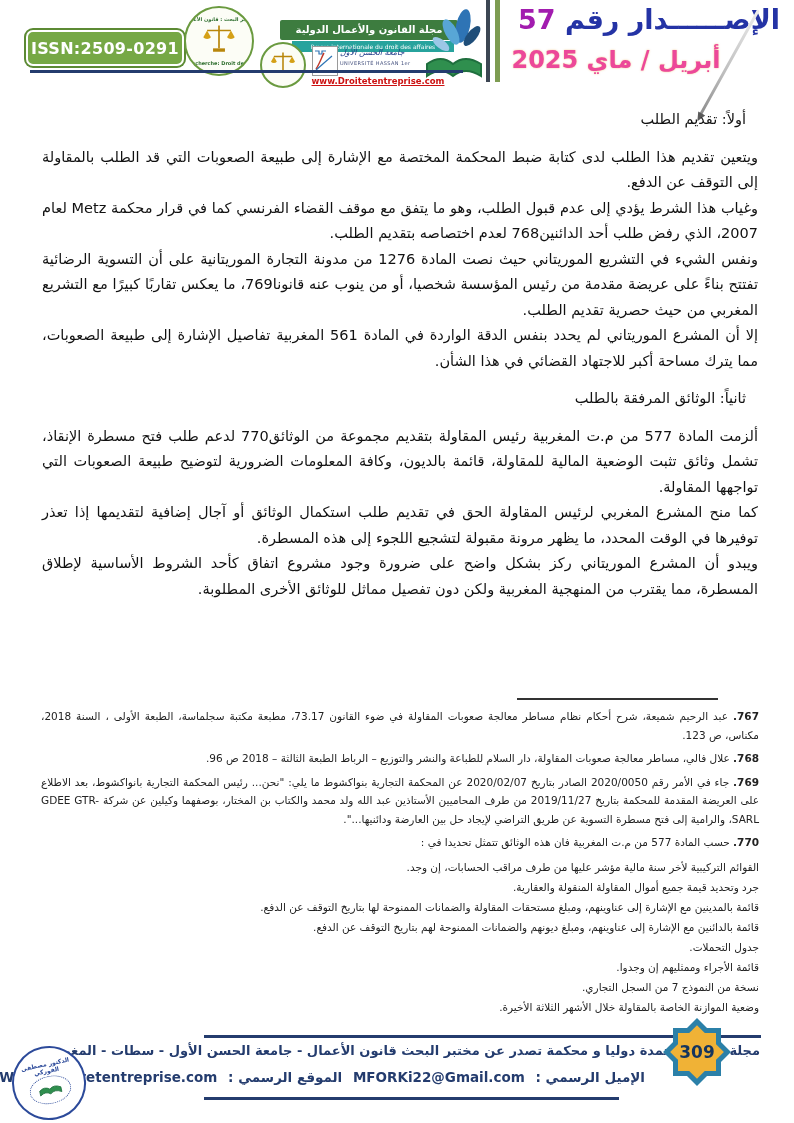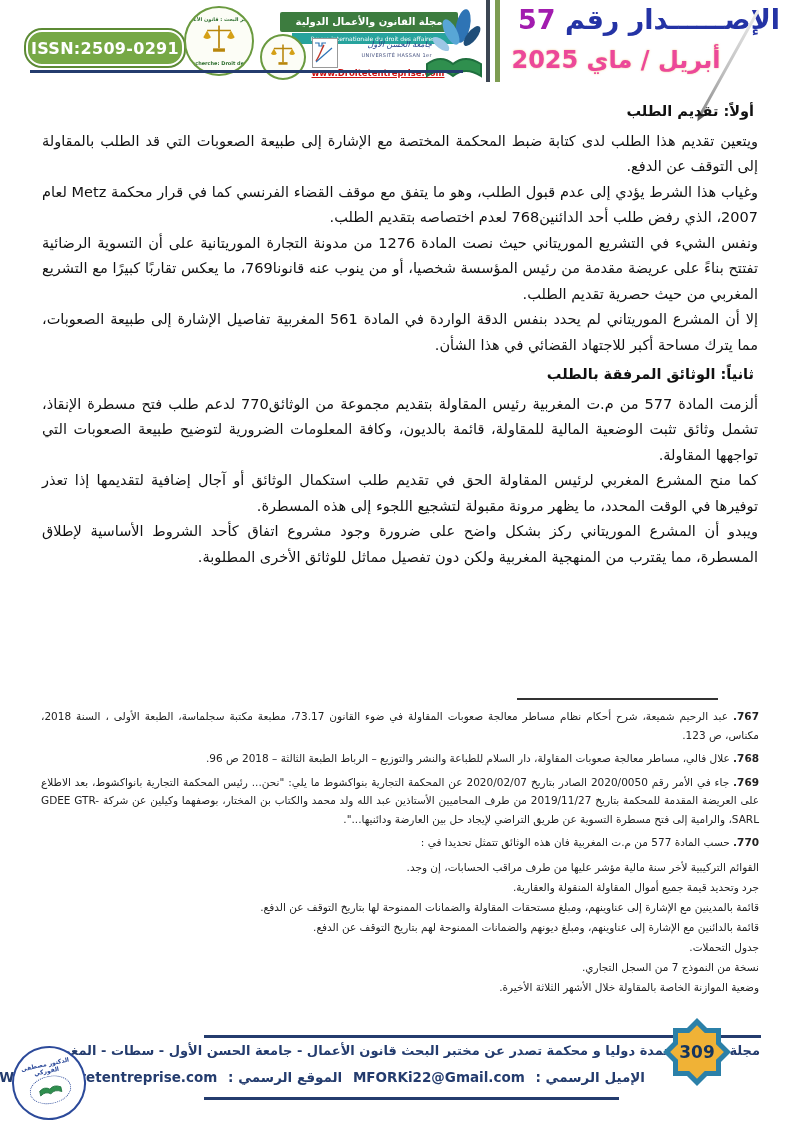--- a/index.html
+++ b/index.html
@@ -2,50 +2,50 @@
 <html lang="ar"><head>
 <meta charset="utf-8">
 <style>
   html,body{margin:0;padding:0;background:#e8e8e8;}
   .page{
     position:relative;width:794px;height:1123px;margin:0 auto;background:#ffffff;
     font-family:"DejaVu Sans",sans-serif;overflow:hidden;
   }
   
   .issn-pill{
-    position:absolute;left:26px;top:30px;width:154px;height:32px;border-radius:16px;
+    position:absolute;left:26px;top:30px;width:154px;height:32px;border-radius:7px;
     background:#76a845;border:2px solid #fff;box-shadow:0 0 0 2px #5c8a34;
     color:#fff;font-weight:bold;font-size:16px;display:flex;align-items:center;justify-content:center;
     letter-spacing:.3px;
   }
   .lab-circle{
     position:absolute;left:184px;top:6px;width:70px;height:70px;border-radius:50%;
     background:#fcfdf6;border:2px solid #6a9a3f;box-sizing:border-box;
     display:flex;flex-direction:column;align-items:center;justify-content:center;overflow:hidden;
   }
   .lab-circle .ring-text{font-size:5px;color:#2f6f2f;white-space:nowrap;font-weight:bold;}
-  .journal-cluster{position:absolute;left:260px;top:12px;width:198px;height:66px;}
+  .journal-cluster{position:absolute;left:260px;top:20px;width:198px;height:66px;}
   .j-banner{
     position:absolute;right:0;top:0;width:178px;height:20px;background:#3d7c3f;border-radius:2px;
     color:#fff;font-size:10px;font-weight:bold;line-height:20px;text-align:center;
   }
   .j-fr{
     position:absolute;right:4px;top:21px;width:162px;height:11px;background:#27a39d;
     color:#fff;font-size:6px;line-height:11px;text-align:center;overflow:hidden;white-space:nowrap;
   }
   .j-circle{
     position:absolute;left:0;top:22px;width:46px;height:46px;border-radius:50%;
     background:#fcfdf6;border:2px solid #6a9a3f;box-sizing:border-box;
     display:flex;align-items:center;justify-content:center;overflow:hidden;
   }
   .j-chart{
     position:absolute;left:52px;top:26px;width:24px;height:28px;background:#fff;border:1px solid #9a9a9a;
   }
   .j-univ{
-    position:absolute;left:80px;top:28px;width:92px;text-align:right;color:#27408b;
+    position:absolute;left:80px;top:28px;width:92px;text-align:left;color:#27408b;
     font-size:8px;line-height:10px;font-style:italic;
   }
   .j-univ .univ-sub{font-size:5px;font-style:normal;color:#44507e;letter-spacing:.4px;}
   .j-url{
     position:absolute;left:42px;top:56px;width:152px;text-align:center;
     font-size:8.5px;font-weight:bold;color:#cc1111;text-decoration:underline;
   }
   .bird-book{position:absolute;left:423px;top:6px;width:62px;height:82px;}
   .header-rule{position:absolute;left:30px;top:70px;width:433px;height:3px;background:#243c6e;}
   .vbar-dark{position:absolute;left:486px;top:0;width:4px;height:82px;background:#3c4653;}
@@ -66,21 +66,21 @@
   }
   .pen::after{
     content:"";position:absolute;bottom:-9px;left:-2.5px;
     border:4px solid transparent;border-top:9px solid #5a5a5a;
   }
   
   .body-text{
     position:absolute;left:42px;top:95px;width:716px;direction:rtl;text-align:justify;
     color:#111;font-size:14.5px;line-height:25.5px;
   }
-  .body-text .heading{font-weight:bold;margin:4px;}
+  .body-text .heading{font-weight:normal;margin:12px;}
   .body-text .para{margin:0;}
   
   .fn-sep{position:absolute;left:517px;top:698px;width:201px;height:2px;background:#333;}
   .footnotes{
     position:absolute;left:33px;top:707px;width:726px;direction:rtl;text-align:justify;
     color:#222;font-size:10.5px;line-height:18.5px;
   }
   .footnotes .fn{margin:0 0 5px 8px;}
   .footnotes .fn b{font-weight:bold;}
   .footnotes .fn-item{margin:0;line-height:20px;}
@@ -220,20 +220,21 @@
     </p>
     <p class="fn">
       <b>770.</b>
       <span>حسب المادة 577 من م.ت المغربية فان هذه الوثائق تتمثل تحديدا في :</span>
     </p>
     <p class="fn-item">القوائم التركيبية لأخر سنة مالية مؤشر عليها من طرف مراقب الحسابات، إن وجد.</p>
     <p class="fn-item">جرد وتحديد قيمة جميع أموال المقاولة المنقولة والعقارية.</p>
     <p class="fn-item">قائمة بالمدينين مع الإشارة إلى عناوينهم، ومبلغ مستحقات المقاولة والضمانات الممنوحة لها بتاريخ التوقف عن الدفع.</p>
     <p class="fn-item">قائمة بالدائنين مع الإشارة إلى عناوينهم، ومبلغ ديونهم والضمانات الممنوحة لهم بتاريخ التوقف عن الدفع.</p>
     <p class="fn-item">جدول التحملات.</p>
+    <p class="fn-item">قائمة الأجراء وممثليهم إن وجدوا.</p>
     <p class="fn-item">نسخة من النموذج 7 من السجل التجاري.</p>
     <p class="fn-item">وضعية الموازنة الخاصة بالمقاولة خلال الأشهر الثلاثة الأخيرة.</p>
   </div>
 
   <div class="footer-rule-top"></div>
   <div class="footer-line1">مجلة علمية معتمدة  دوليا و محكمة تصدر عن مختبر البحث قانون الأعمال - جامعة الحسن الأول - سطات - المغرب</div>
   <div class="footer-line2">
     <span>الإميل الرسمي :</span>
     <span>MFORKi22@Gmail.com</span>
     <span>الموقع الرسمي :</span>

